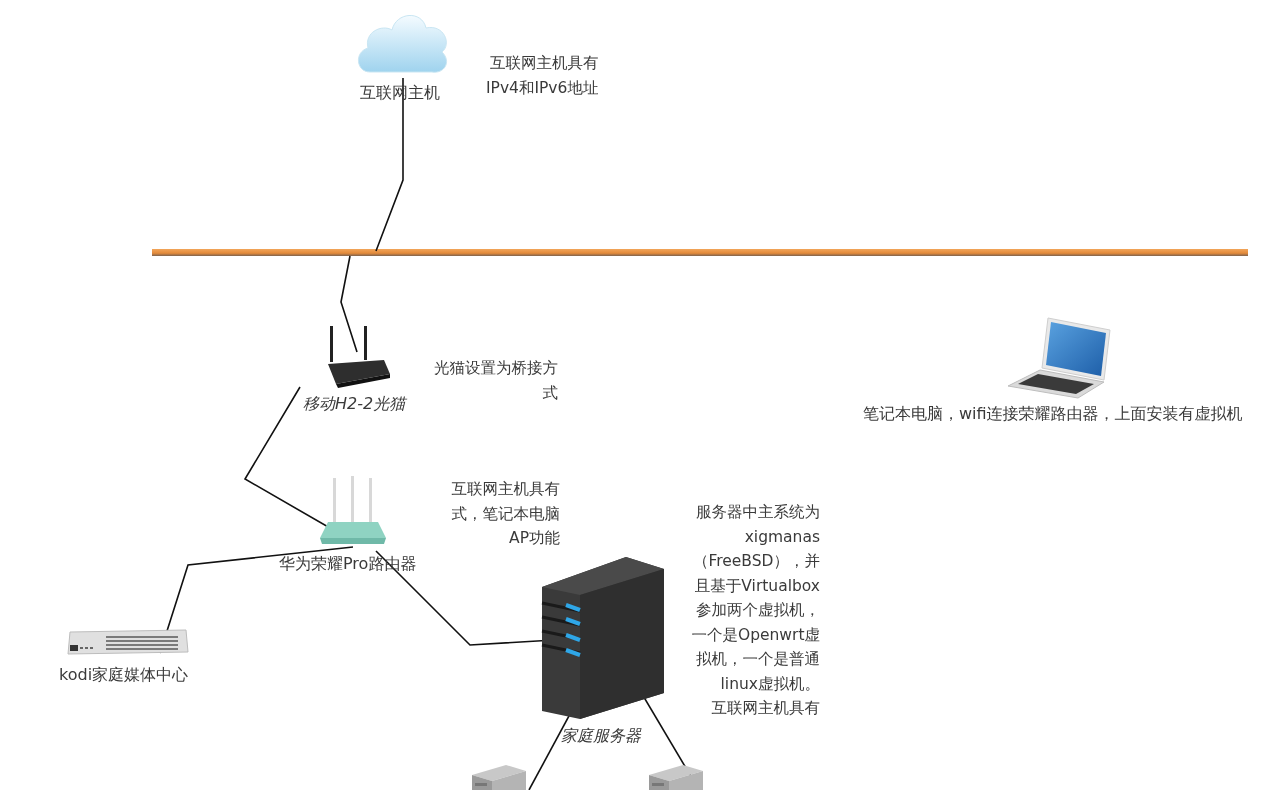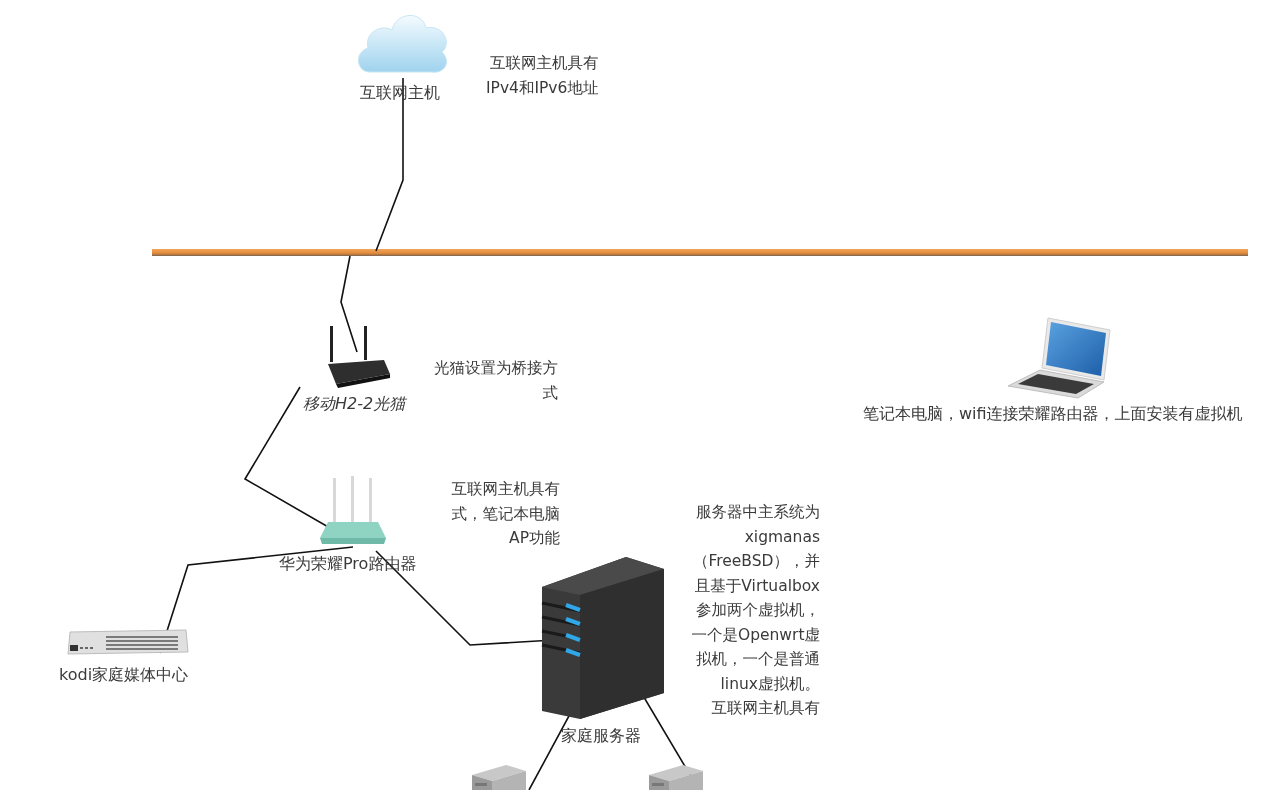--- a/index.html
+++ b/index.html
@@ -100,21 +100,21 @@
     <line x1="2" y1="76" x2="40" y2="84"></line>
     <line x1="2" y1="90" x2="40" y2="98"></line>
   </g>
   <g stroke="#2fa7e8" stroke-width="4">
     <line x1="26" y1="50" x2="40" y2="55"></line>
     <line x1="26" y1="64" x2="40" y2="69"></line>
     <line x1="26" y1="80" x2="40" y2="85"></line>
     <line x1="26" y1="95" x2="40" y2="100"></line>
   </g>
 </svg>
-<div class="lbl" style="left:561px;top:724px;">家庭服务器</div>
+<div class="lbl" style="left:561px;top:724px;font-style:italic;">家庭服务器</div>
 
 <div class="note" style="left:668px;top:500px;width:152px;">
   <div>服务器中主系统为</div>
   <div>xigmanas</div>
   <div>（FreeBSD），并</div>
   <div>且基于Virtualbox</div>
   <div>参加两个虚拟机，</div>
   <div>一个是Openwrt虚</div>
   <div>拟机，一个是普通</div>
   <div>linux虚拟机。</div>

